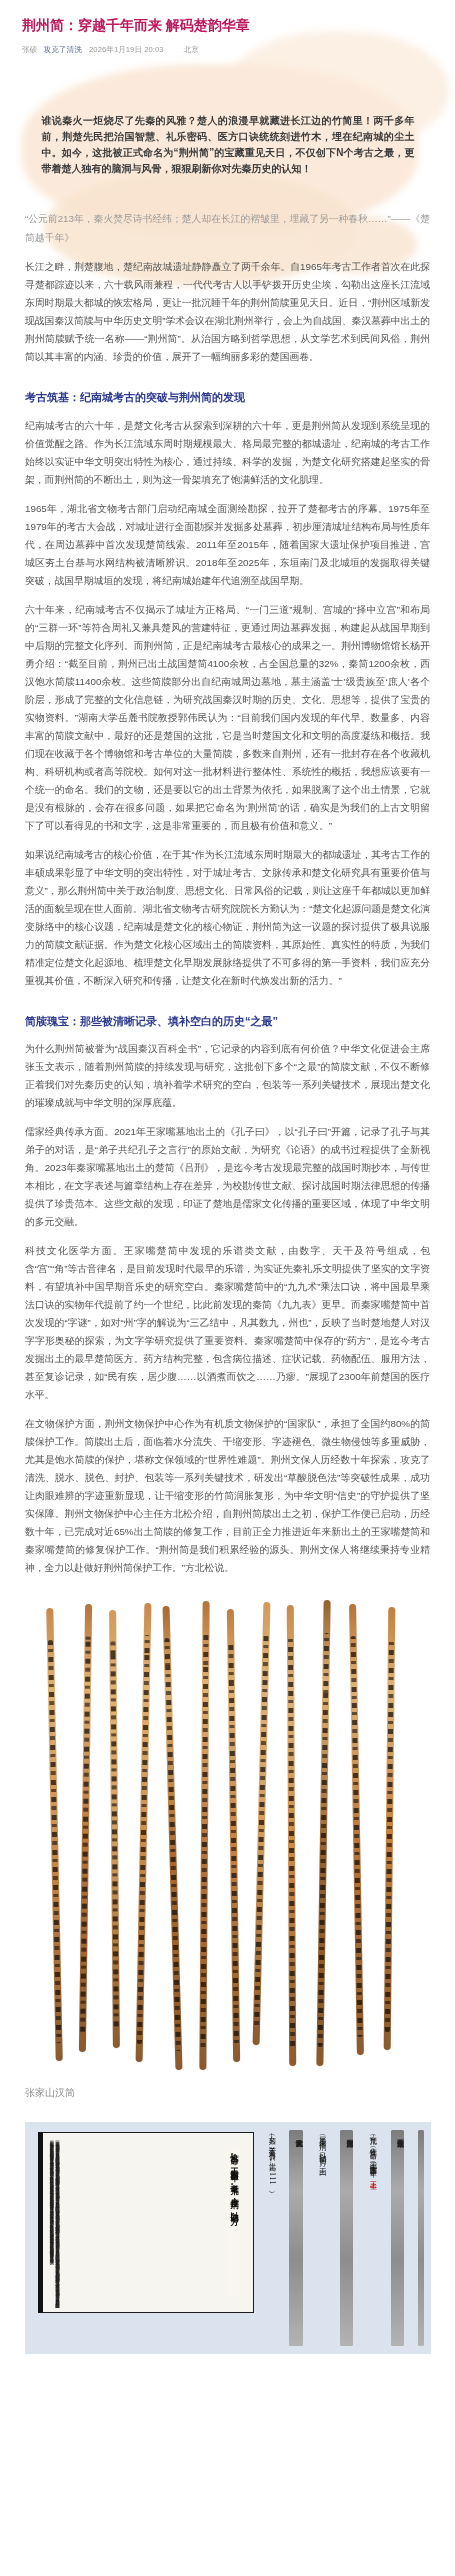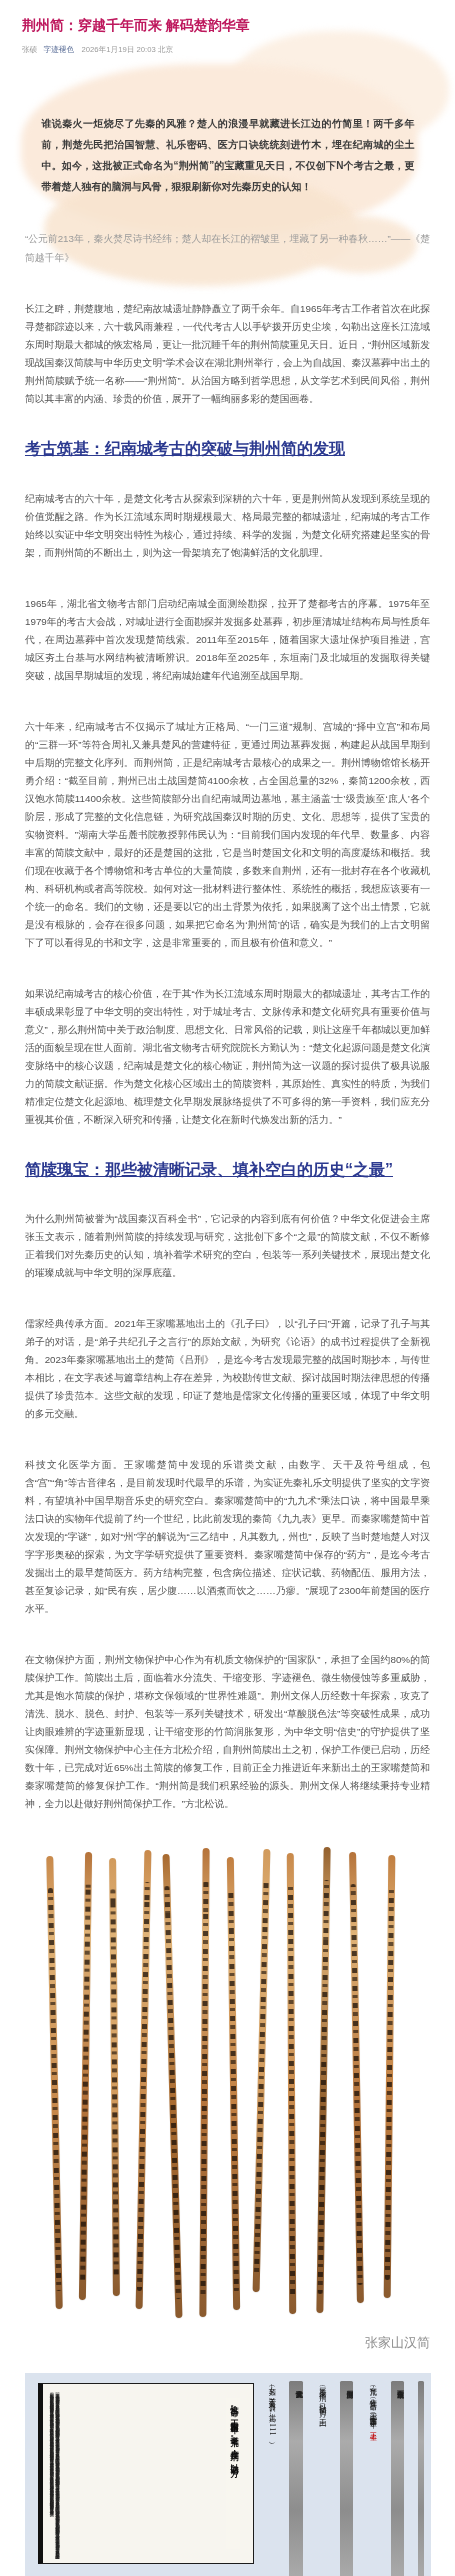--- a/index.html
+++ b/index.html
@@ -8,28 +8,28 @@
   .content{padding:13.4px 25px 15.5px 25px;position:relative;}
   .blob{position:absolute;z-index:0;filter:blur(3.6px);}
   .blob1{left:227px;top:31px;width:222px;height:118px;background:#fcf0e4;border-radius:48%;}
   .blob2{left:20.6px;top:64px;width:397px;height:170px;background:#fbeadb;border-radius:45%;}
   .blob3{left:44px;top:170px;width:314px;height:116px;background:#f8e4cf;border-radius:50%;opacity:.85;}
   .blob4{left:304px;top:216px;width:113px;height:57px;background:#f9e7d5;border-radius:50%;opacity:.9;}
   .title{position:relative;z-index:2;margin:3.1px 0 9.3px -3.1px;font-size:14px;line-height:19.6px;color:#be185d;font-weight:bold;}
   .meta{position:relative;z-index:2;margin-left:-3.1px;font-size:7.7px;color:#9b9b9b;}
   .meta .author{margin-right:6.2px;}
   .meta .source{color:#576b95;text-decoration:none;margin-right:7.2px;font-weight:500;cursor:pointer;}
-  .meta .datetime{margin-right:2px;text-align:right;}
+  .meta .datetime{margin-right:20px;text-align:right;}
   #article-flow{position:relative;z-index:1;}
-  .intro{margin:58px 15.5px 0 16.5px;font-size:10px;line-height:21px;font-weight:bold;color:#3c3c3c;text-align:justify;}
+  .intro{margin:58px 15.5px 0 16.5px;font-size:10px;line-height:16px;font-weight:bold;color:#3c3c3c;text-align:justify;}
   .epigraph{margin:32px 0 0 0;font-size:9.8px;line-height:19px;color:#9a9a9a;text-align:justify;}
-  .para{margin:33px 0;font-size:9.8px;line-height:18px;color:#535353;text-align:justify;}
-  .sec-heading{margin:24px 0 3.1px 0;font-size:16px;line-height:15.5px;color:#2c3a90;font-weight:bold;text-decoration:underline;}
+  .para{margin:11px 0;font-size:9.8px;line-height:18px;color:#535353;text-align:justify;}
+  .sec-heading{margin:24px 0 3.1px 0;font-size:11px;line-height:15.5px;color:#2c3a90;font-weight:bold;}
   .fig{margin:21.6px 0 0 0;padding:0;}
-  .fig-caption{text-align:right;color:#8e8e8e;font-size:13px;margin:8.2px 0 3.1px 0;}
+  .fig-caption{text-align:left;color:#8e8e8e;font-size:10px;margin:8.2px 0 3.1px 0;}
   
   .slips-canvas{position:relative;width:406px;height:479px;background:#fff;}
   .slip{position:absolute;border-radius:3.6px;box-shadow:0 0.5px 1px rgba(0,0,0,.15);}
   .slip .ink{position:absolute;left:1px;right:1px;top:7%;bottom:4%;border-radius:2.1px;opacity:.82;filter:blur(0.2px);
     background:repeating-linear-gradient(180deg,rgba(24,14,7,.9) 0 4.6px,rgba(0,0,0,0) 4.6px 8.8px,rgba(24,14,7,.75) 8.8px 12.4px,rgba(0,0,0,0) 12.4px 17.5px);}
   
   .plate{position:relative;width:406px;height:232px;background:#dbe3ee;}
   .book{position:absolute;left:13.4px;top:10.3px;width:216px;height:181px;background:#f7f5ef;border:1px solid #1c1c1c;border-left:5.2px solid #101010;padding:4.1px 5.2px;overflow:hidden;box-sizing:border-box;}
   .book-filler{writing-mode:vertical-rl;height:100%;overflow:hidden;font-family:"Liberation Serif","DejaVu Serif",serif;font-size:4.1px;line-height:5.7px;letter-spacing:0.5px;color:#1d1d1d;}
   .book-big{position:absolute;right:13.4px;top:13.4px;height:149px;writing-mode:vertical-rl;font-family:"Liberation Serif","DejaVu Serif",serif;font-size:8.2px;font-weight:bold;letter-spacing:1.5px;color:#0d0d0d;background:rgba(247,245,239,.92);padding:1px 1.5px;}
@@ -47,21 +47,21 @@
 <div class="page">
   <div class="content">
     <div class="blob blob1"></div>
     <div class="blob blob2"></div>
     <div class="blob blob3"></div>
     <div class="blob blob4"></div>
 
     <h1 class="title">荆州简：穿越千年而来 解码楚韵华章</h1>
 
     <div class="meta">
-      <span class="author">张硕</span><a class="source">字迹褪色</a><span class="datetime">2026年1月19日 20:03</span><span class="location">北京</span>
+      <span class="author">张硕</span><a class="source">攻克了清洗</a><span class="datetime">2026年1月19日 20:03</span><span class="location">北京</span>
     </div>
 
     <div id="article-flow">
         <p class="intro">谁说秦火一炬烧尽了先秦的风雅？楚人的浪漫早就藏进长江边的竹简里！两千多年前，荆楚先民把治国智慧、礼乐密码、医方口诀统统刻进竹木，埋在纪南城的尘土中。如今，这批被正式命名为“荆州简”的宝藏重见天日，不仅创下N个考古之最，更带着楚人独有的脑洞与风骨，狠狠刷新你对先秦历史的认知！</p>
         <p class="epigraph">“公元前213年，秦火焚尽诗书经纬；楚人却在长江的褶皱里，埋藏了另一种春秋……”——《楚简越千年》</p>
         <p class="para">长江之畔，荆楚腹地，楚纪南故城遗址静静矗立了两千余年。自1965年考古工作者首次在此探寻楚都踪迹以来，六十载风雨兼程，一代代考古人以手铲拨开历史尘埃，勾勒出这座长江流域东周时期最大都城的恢宏格局，更让一批沉睡千年的荆州简牍重见天日。近日，“荆州区域新发现战国秦汉简牍与中华历史文明”学术会议在湖北荆州举行，会上为自战国、秦汉墓葬中出土的荆州简牍赋予统一名称——“荆州简”。从治国方略到哲学思想，从文学艺术到民间风俗，荆州简以其丰富的内涵、珍贵的价值，展开了一幅绚丽多彩的楚国画卷。</p>
         <h2 class="sec-heading">考古筑基：纪南城考古的突破与荆州简的发现</h2>
         <p class="para">纪南城考古的六十年，是楚文化考古从探索到深耕的六十年，更是荆州简从发现到系统呈现的价值觉醒之路。作为长江流域东周时期规模最大、格局最完整的都城遗址，纪南城的考古工作始终以实证中华文明突出特性为核心，通过持续、科学的发掘，为楚文化研究搭建起坚实的骨架，而荆州简的不断出土，则为这一骨架填充了饱满鲜活的文化肌理。</p>
         <p class="para">1965年，湖北省文物考古部门启动纪南城全面测绘勘探，拉开了楚都考古的序幕。1975年至1979年的考古大会战，对城址进行全面勘探并发掘多处墓葬，初步厘清城址结构布局与性质年代，在周边墓葬中首次发现楚简线索。2011年至2015年，随着国家大遗址保护项目推进，宫城区夯土台基与水网结构被清晰辨识。2018年至2025年，东垣南门及北城垣的发掘取得关键突破，战国早期城垣的发现，将纪南城始建年代追溯至战国早期。</p>
         <p class="para">六十年来，纪南城考古不仅揭示了城址方正格局、“一门三道”规制、宫城的“择中立宫”和布局的“三群一环”等符合周礼又兼具楚风的营建特征，更通过周边墓葬发掘，构建起从战国早期到中后期的完整文化序列。而荆州简，正是纪南城考古最核心的成果之一。荆州博物馆馆长杨开勇介绍：“截至目前，荆州已出土战国楚简4100余枚，占全国总量的32%，秦简1200余枚，西汉饱水简牍11400余枚。这些简牍部分出自纪南城周边墓地，墓主涵盖‘士’级贵族至‘庶人’各个阶层，形成了完整的文化信息链，为研究战国秦汉时期的历史、文化、思想等，提供了宝贵的实物资料。”湖南大学岳麓书院教授郭伟民认为：“目前我们国内发现的年代早、数量多、内容丰富的简牍文献中，最好的还是楚国的这批，它是当时楚国文化和文明的高度凝练和概括。我们现在收藏于各个博物馆和考古单位的大量简牍，多数来自荆州，还有一批封存在各个收藏机构、科研机构或者高等院校。如何对这一批材料进行整体性、系统性的概括，我想应该要有一个统一的命名。我们的文物，还是要以它的出土背景为依托，如果脱离了这个出土情景，它就是没有根脉的，会存在很多问题，如果把它命名为‘荆州简’的话，确实是为我们的上古文明留下了可以看得见的书和文字，这是非常重要的，而且极有价值和意义。”</p>

